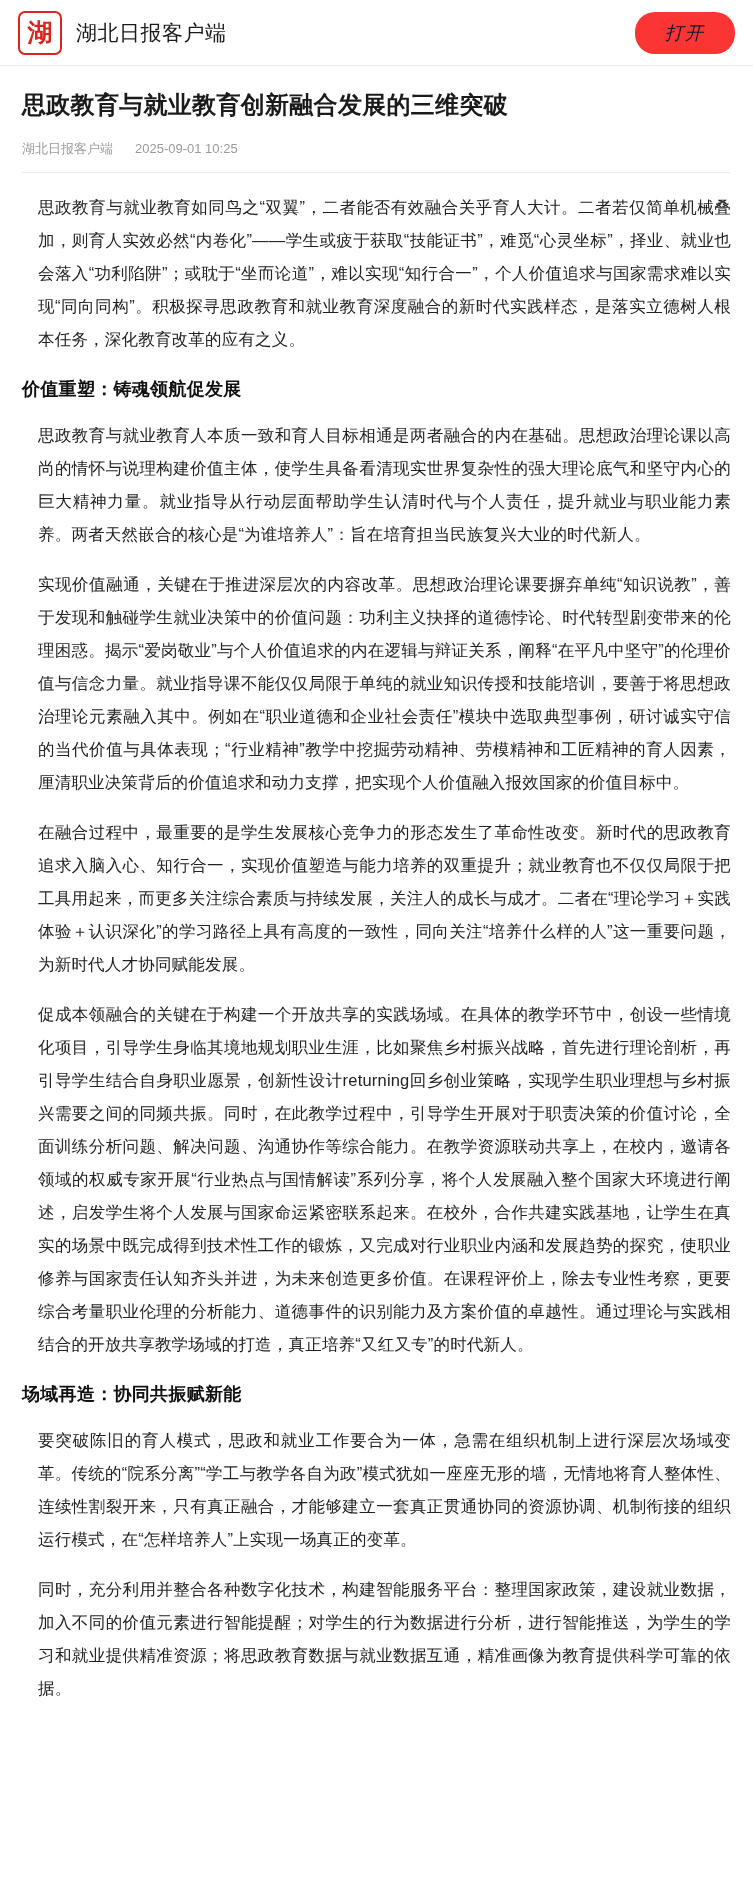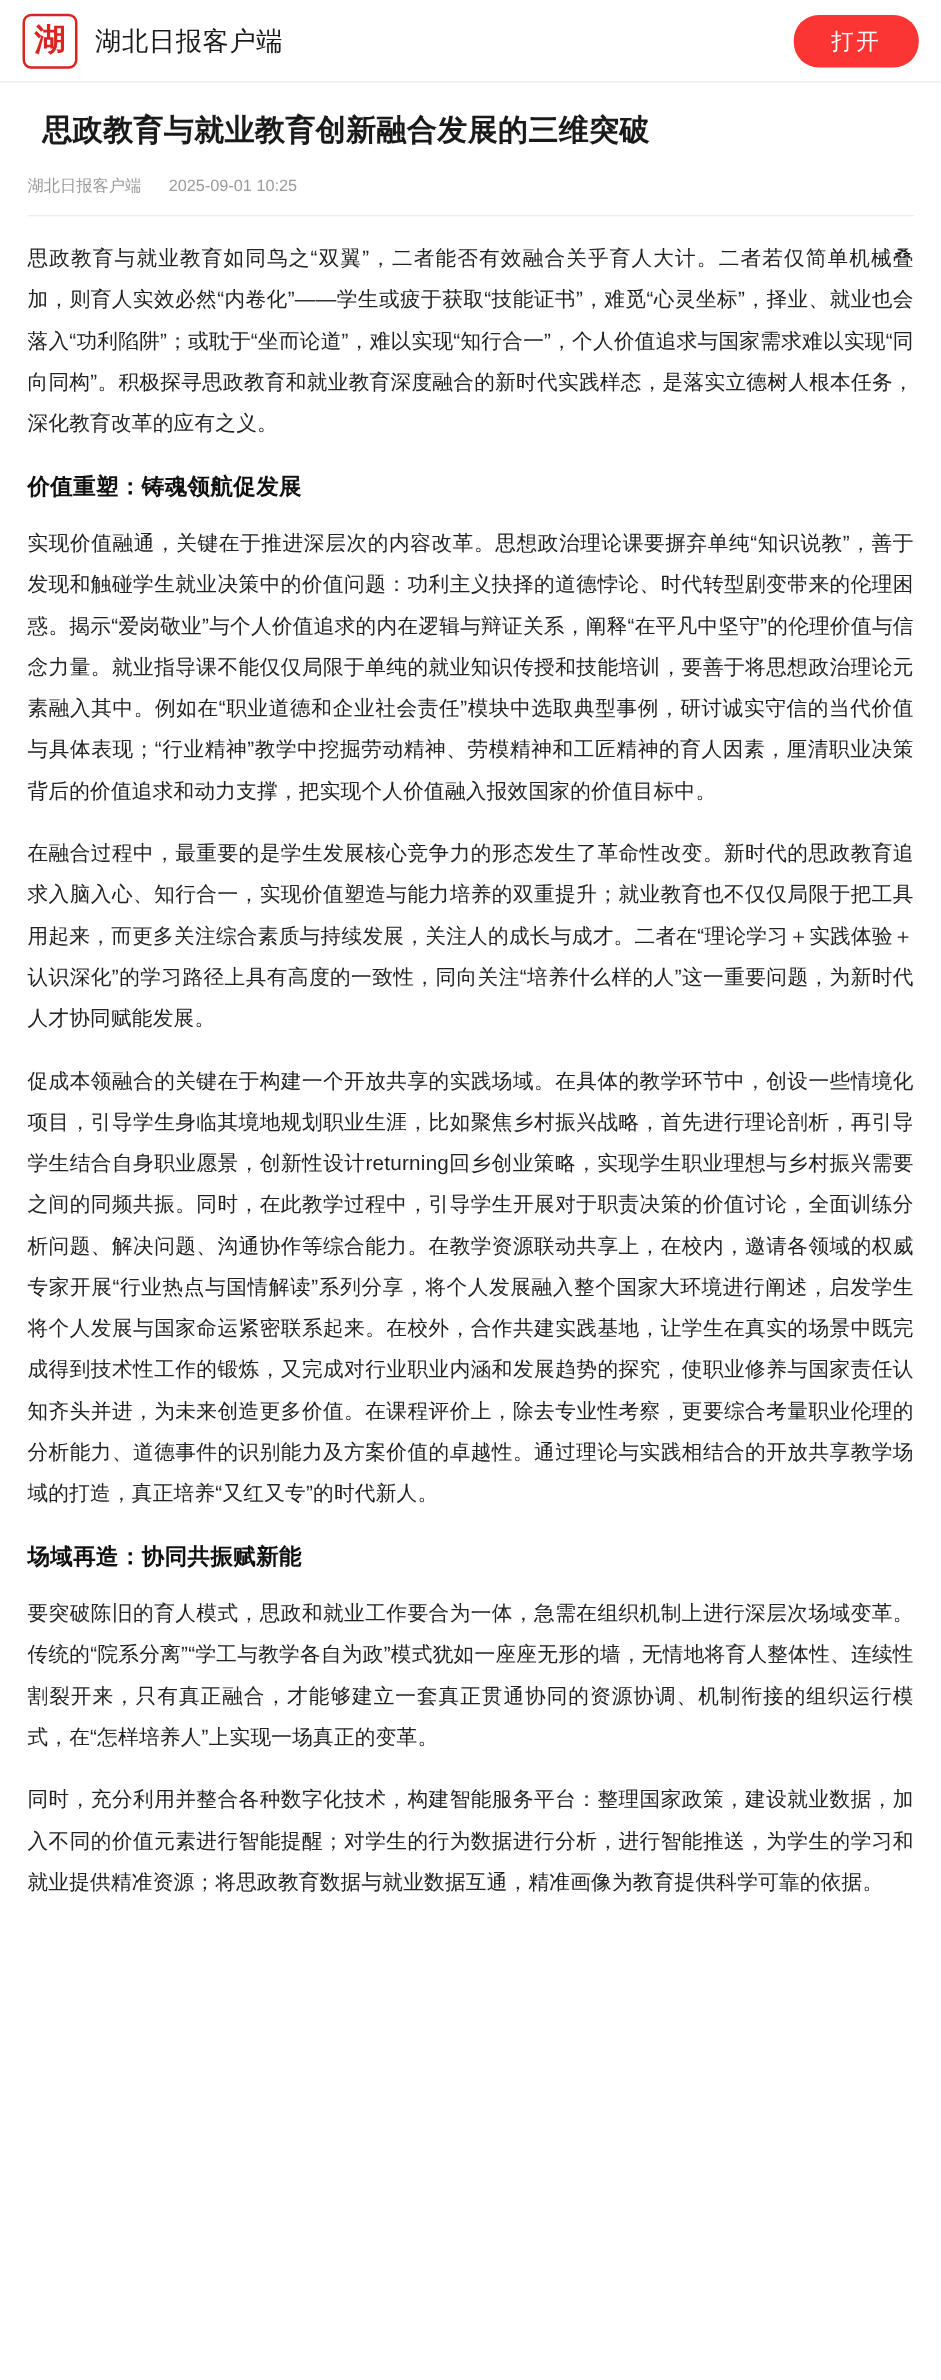--- a/index.html
+++ b/index.html
@@ -50,61 +50,62 @@
   .appname {
     margin-left: 14px;
     font-size: 21px;
     color: #1a1a1a;
     letter-spacing: 0.5px;
     font-weight: 500;
   }
   .appbar-spacer { flex: 1 1 auto; }
   .open-btn {
     background: #fa3534;
-    color: #ffffff;
+    color: #0f172a;
     border: none;
     border-radius: 20px;
     font-size: 18px;
     padding: 9px 30px;
     cursor: pointer;
     font-family: "Liberation Sans", sans-serif;
     letter-spacing: 2px;
+    font-style: italic;
   }
 
   
   .article {
     padding: 22px 22px 30px 22px;
   }
   .headline {
     font-size: 24px;
     line-height: 1.4;
     font-weight: bold;
     color: #1a1a1a;
-    margin: 0 0 18px 12px;
+    margin: 0 0 18px 0;
     letter-spacing: 0.3px;
   }
   .meta {
     display: flex;
     align-items: center;
     font-size: 13px;
     color: #9a9a9a;
     margin-bottom: 6px;
   }
   .meta .source { margin-right: 22px; }
   .meta .time { }
   .divider {
     height: 1px;
     background: #ececec;
     margin: 14px 0 18px 0;
   }
   p.para {
     font-size: 16.5px;
     line-height: 2;
     color: #222222;
-    margin: 0 0 17px 0;
+    margin: 0 0 17px 16px;
     text-align: justify;
     letter-spacing: 0.2px;
   }
   h2.subhead {
     font-size: 18px;
     font-weight: bold;
     color: #111111;
     margin: 2px 0 14px 0;
     line-height: 1.8;
     letter-spacing: 0.3px;
@@ -127,20 +128,21 @@
   <div class="article">
     <h1 class="headline">思政教育与就业教育创新融合发展的三维突破</h1>
     <div class="meta">
       <span class="source">湖北日报客户端</span>
       <span class="time">2025-09-01 10:25</span>
     </div>
     <div class="divider"></div>
     <div id="content">
         <p class="para">思政教育与就业教育如同鸟之“双翼”，二者能否有效融合关乎育人大计。二者若仅简单机械叠加，则育人实效必然“内卷化”——学生或疲于获取“技能证书”，难觅“心灵坐标”，择业、就业也会落入“功利陷阱”；或耽于“坐而论道”，难以实现“知行合一”，个人价值追求与国家需求难以实现“同向同构”。积极探寻思政教育和就业教育深度融合的新时代实践样态，是落实立德树人根本任务，深化教育改革的应有之义。</p>
         <h2 class="subhead">价值重塑：铸魂领航促发展</h2>
+        <p class="para">思政教育与就业教育人本质一致和育人目标相通是两者融合的内在基础。思想政治理论课以高尚的情怀与说理构建价值主体，使学生具备看清现实世界复杂性的强大理论底气和坚守内心的巨大精神力量。就业指导从行动层面帮助学生认清时代与个人责任，提升就业与职业能力素养。两者天然嵌合的核心是“为谁培养人”：旨在培育担当民族复兴大业的时代新人。</p>
         <p class="para">实现价值融通，关键在于推进深层次的内容改革。思想政治理论课要摒弃单纯“知识说教”，善于发现和触碰学生就业决策中的价值问题：功利主义抉择的道德悖论、时代转型剧变带来的伦理困惑。揭示“爱岗敬业”与个人价值追求的内在逻辑与辩证关系，阐释“在平凡中坚守”的伦理价值与信念力量。就业指导课不能仅仅局限于单纯的就业知识传授和技能培训，要善于将思想政治理论元素融入其中。例如在“职业道德和企业社会责任”模块中选取典型事例，研讨诚实守信的当代价值与具体表现；“行业精神”教学中挖掘劳动精神、劳模精神和工匠精神的育人因素，厘清职业决策背后的价值追求和动力支撑，把实现个人价值融入报效国家的价值目标中。</p>
         <p class="para">在融合过程中，最重要的是学生发展核心竞争力的形态发生了革命性改变。新时代的思政教育追求入脑入心、知行合一，实现价值塑造与能力培养的双重提升；就业教育也不仅仅局限于把工具用起来，而更多关注综合素质与持续发展，关注人的成长与成才。二者在“理论学习＋实践体验＋认识深化”的学习路径上具有高度的一致性，同向关注“培养什么样的人”这一重要问题，为新时代人才协同赋能发展。</p>
         <p class="para">促成本领融合的关键在于构建一个开放共享的实践场域。在具体的教学环节中，创设一些情境化项目，引导学生身临其境地规划职业生涯，比如聚焦乡村振兴战略，首先进行理论剖析，再引导学生结合自身职业愿景，创新性设计returning回乡创业策略，实现学生职业理想与乡村振兴需要之间的同频共振。同时，在此教学过程中，引导学生开展对于职责决策的价值讨论，全面训练分析问题、解决问题、沟通协作等综合能力。在教学资源联动共享上，在校内，邀请各领域的权威专家开展“行业热点与国情解读”系列分享，将个人发展融入整个国家大环境进行阐述，启发学生将个人发展与国家命运紧密联系起来。在校外，合作共建实践基地，让学生在真实的场景中既完成得到技术性工作的锻炼，又完成对行业职业内涵和发展趋势的探究，使职业修养与国家责任认知齐头并进，为未来创造更多价值。在课程评价上，除去专业性考察，更要综合考量职业伦理的分析能力、道德事件的识别能力及方案价值的卓越性。通过理论与实践相结合的开放共享教学场域的打造，真正培养“又红又专”的时代新人。</p>
         <h2 class="subhead">场域再造：协同共振赋新能</h2>
         <p class="para">要突破陈旧的育人模式，思政和就业工作要合为一体，急需在组织机制上进行深层次场域变革。传统的“院系分离”“学工与教学各自为政”模式犹如一座座无形的墙，无情地将育人整体性、连续性割裂开来，只有真正融合，才能够建立一套真正贯通协同的资源协调、机制衔接的组织运行模式，在“怎样培养人”上实现一场真正的变革。</p>
         <p class="para">同时，充分利用并整合各种数字化技术，构建智能服务平台：整理国家政策，建设就业数据，加入不同的价值元素进行智能提醒；对学生的行为数据进行分析，进行智能推送，为学生的学习和就业提供精准资源；将思政教育数据与就业数据互通，精准画像为教育提供科学可靠的依据。</p>
       </div>
   </div>
 
 </div>

